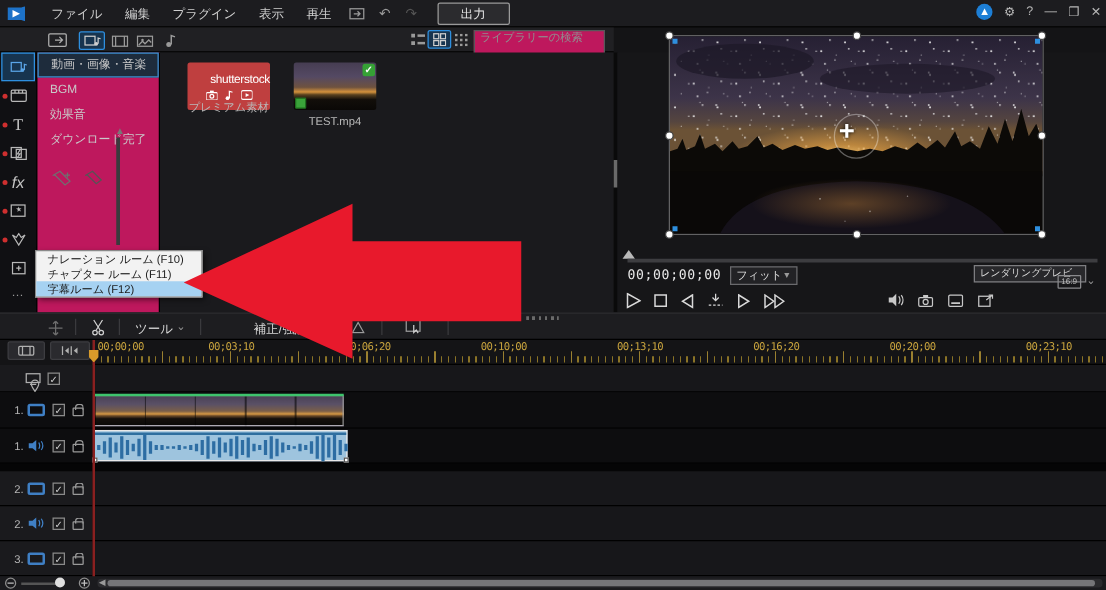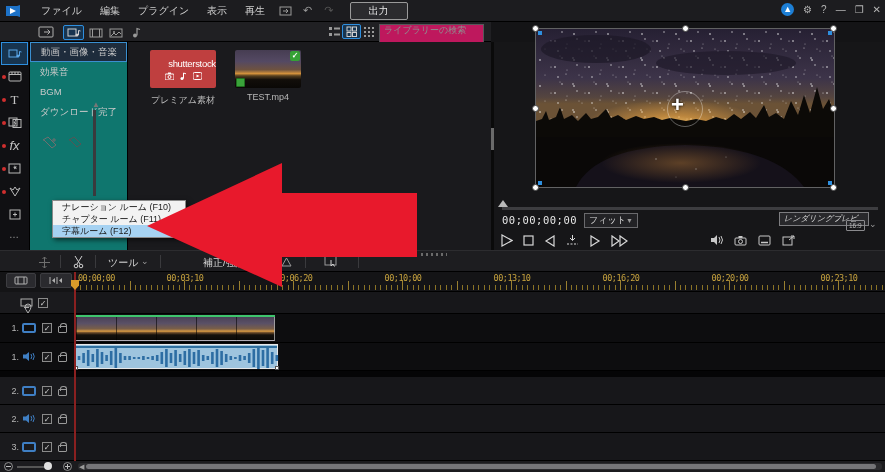--- a/index.html
+++ b/index.html
@@ -32,21 +32,21 @@
   .search-box input::placeholder{color:#8f8f8f;}
   
   .rooms{position:absolute;left:0;top:42px;width:30px;height:208px;background:#101013;border-right:1px solid #000;}
   .room{position:relative;height:23px;display:flex;align-items:center;justify-content:center;}
   .room .dot{position:absolute;left:2px;top:50%;margin-top:-2px;width:4px;height:4px;border-radius:50%;background:#cf2f2f;}
   .room.sel{border:1px solid #2e8fdf;background:#17344f;margin:0 1px;}
   .room-T{color:#c4c4c4;font-family:"Liberation Serif",serif;font-size:13px;}
   .room-fx{color:#c4c4c4;font-style:italic;font-family:Liberation Sans, sans-serif;font-size:13px;}
   .room-more{color:#9a9a9a;font-size:10px;letter-spacing:1px;}
   
-  .cats{position:absolute;left:30px;top:42px;width:98px;height:208px;background:#0f766e;border-right:1px solid #000;}
+  .cats{position:absolute;left:30px;top:42px;width:98px;height:208px;background:#be185d;border-right:1px solid #000;}
   .cat{height:20px;line-height:20px;padding-left:10px;color:#c9c9c9;font-size:9.5px;white-space:nowrap;}
   .cat.sel{border:1px solid #3a8fd0;background:#1e2c3c;line-height:18px;}
   .tagrow{display:flex;gap:10px;padding:14px 0 0 12px;}
   .scroll-up{position:absolute;left:92px;top:100px;color:#777;font-size:8px;}
   .vscroll{position:absolute;left:93px;top:110px;width:3px;height:86px;background:#3a3a3d;}
   .collapse-tab{position:absolute;left:138px;top:123px;width:7px;height:22px;background:#26262a;border-radius:0 3px 3px 0;color:#2e8fdf;font-size:8px;line-height:22px;text-align:center;}
   .scroll-dn{position:absolute;left:134px;top:237px;color:#8a8a8a;font-size:8px;}
   
   .mediazone{position:absolute;left:128px;top:42px;width:363px;height:208px;background:#1a1a1d;}
   .thumb{position:absolute;width:66px;height:38px;border-radius:2px;}
@@ -65,26 +65,26 @@
   .screen{position:absolute;left:41px;top:-14px;width:300px;height:160px;border:1px solid rgba(190,190,190,.45);}
   .handle{position:absolute;width:7px;height:7px;border-radius:50%;background:#fff;border:1px solid #444;z-index:3;}
   .chandle{position:absolute;width:4px;height:4px;background:#2e8fdf;z-index:3;}
   .rotator{position:absolute;left:131px;top:62px;width:36px;height:36px;border:1px solid rgba(255,255,255,.35);border-radius:50%;z-index:3;}
   .cross{position:absolute;left:135px;top:63px;z-index:4;color:#fff;font-size:22px;font-weight:bold;text-shadow:0 0 3px #000;}
   .seekbar{position:absolute;left:8px;top:165px;width:376px;height:3px;background:#3d3d40;}
   .seek-marker{position:absolute;left:4px;top:158px;width:0;height:0;border-left:5px solid transparent;border-right:5px solid transparent;border-bottom:7px solid #b9b9b9;}
   .tc{position:absolute;left:8px;top:172px;font-family:"DejaVu Sans Mono",monospace;font-size:10.5px;color:#e8e8e8;letter-spacing:0.5px;}
   .fitdrop{position:absolute;left:90px;top:171px;width:54px;height:15px;border:1px solid #6a6a6d;background:#222225;color:#ddd;font-size:9px;display:flex;align-items:center;justify-content:space-between;padding:0 4px;}
   .transport{position:absolute;left:6px;top:192px;display:flex;gap:10px;align-items:center;}
-  .rndbtn{position:absolute;left:285px;top:170px;height:14px;border:1px solid #7d7d80;background:#28282b;color:#d8d8d8;font-size:8px;padding:0 4px;line-height:12px;font-style:italic;}
+  .rndbtn{position:absolute;left:285px;top:170px;height:14px;border:1px solid #7d7d80;background:#28282b;color:#d8d8d8;font-size:8px;padding:0 4px;line-height:12px;}
   .previcons{position:absolute;left:216px;top:192px;display:flex;gap:11px;align-items:center;}
   .aspect{position:absolute;left:352px;top:178px;border:1px solid #8a8a8d;color:#bdbdbd;font-size:6.5px;padding:0 2px;line-height:9px;border-radius:1px;}
   .aspect-chev{position:absolute;left:375px;top:177px;color:#9a9a9a;font-size:9px;}
   
-  .popup{position:absolute;left:28px;top:200px;width:134px;background:#f2f2f2;border:1px solid #8a8a8a;z-index:40;box-shadow:2px 2px 5px rgba(0,0,0,.6);margin-left:24px;}
+  .popup{position:absolute;left:28px;top:200px;width:134px;background:#f2f2f2;border:1px solid #8a8a8a;z-index:40;box-shadow:2px 2px 5px rgba(0,0,0,.6);}
   .popup .pitem{height:12px;line-height:12px;font-size:9px;color:#1c1c1c;padding-left:9px;white-space:nowrap;}
   .popup .pitem.sel{background:#a6d2f2;}
   
   .tl-toolbar{position:absolute;left:0;top:250px;width:885px;height:22px;background:#1d1d20;border-top:1px solid #2c2c2f;border-bottom:1px solid #000;}
   .tl-toolbar .sep{position:absolute;top:4px;width:1px;height:13px;background:#3a3a3d;}
   .tools-label{position:absolute;left:108px;top:5px;color:#d8d8d8;font-size:10px;}
   .tools-chev{position:absolute;left:141px;top:5px;color:#9a9a9a;font-size:9px;}
   .enh-label{position:absolute;left:183px;top:5px;color:#d8d8d8;font-size:10px;margin-left:20px;}
   .grip{position:absolute;left:421px;top:2px;width:26px;height:3px;background:repeating-linear-gradient(90deg,#6a6a6a 0 2px,transparent 2px 5px);}
   
@@ -282,22 +282,22 @@
           <path d="M6 3.5 v4 M4 5.5 h4" stroke="#b8b8b8"></path>
         </svg>
     </div>
     <div class="room" style="height:16px">
       <span class="room-more">…</span>
     </div>
   </div>
 
   <div class="cats">
     <div class="cat sel">動画・画像・音楽</div>
+    <div class="cat">BGM</div>
     <div class="cat">効果音</div>
-    <div class="cat">BGM</div>
     <div class="cat">ダウンロード完了</div>
     <div class="tagrow">
       <svg width="16" height="13">
           <path d="M1 4 l5-3 8 8-4 3-8-8z" fill="none" stroke="#6f6f6f"></path>
           <path d="M12 2 v4 M10 4 h4" stroke="#6f6f6f"></path>
         </svg>
       <svg width="14" height="13">
           <path d="M1 4 l5-3 7 7-4 3-7-7z" fill="none" stroke="#555"></path>
         </svg>
     </div>
@@ -319,21 +319,21 @@
         <svg width="7" height="8">
             <circle cx="2" cy="6.5" r="1.5" fill="#fff"></circle>
             <path d="M3.5 6.5 V1 l2.5 0.8" stroke="#fff" fill="none"></path>
           </svg>
         <svg width="9" height="8">
             <rect x="0" y="0.5" width="9" height="7" rx="1.5" fill="none" stroke="#fff"></rect>
             <polygon points="3.5,2.5 6.5,4 3.5,5.5" fill="#fff"></polygon>
           </svg>
       </span>
     </div>
-    <div class="thumb-label" style="left:15px;top:52px">プレミアム素材</div>
+    <div class="thumb-label" style="left:15px;top:38px">プレミアム素材</div>
     <div class="thumb vid-tile">
       <span class="vid-check">✓</span>
       <span class="vid-badge"></span>
     </div>
     <div class="thumb-label" style="left:100px;top:50px">TEST.mp4</div>
   </div>
 
   <div class="vsplit">
       <div class="vsplit-handle"></div>
     </div>

